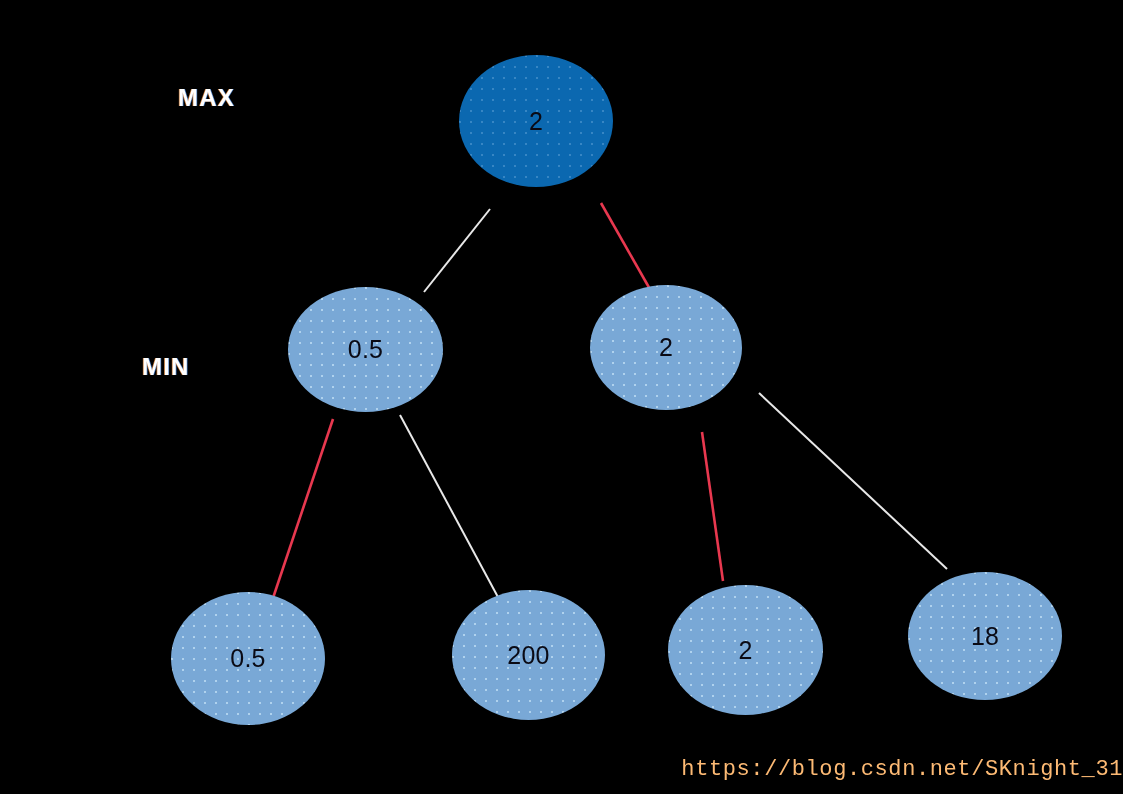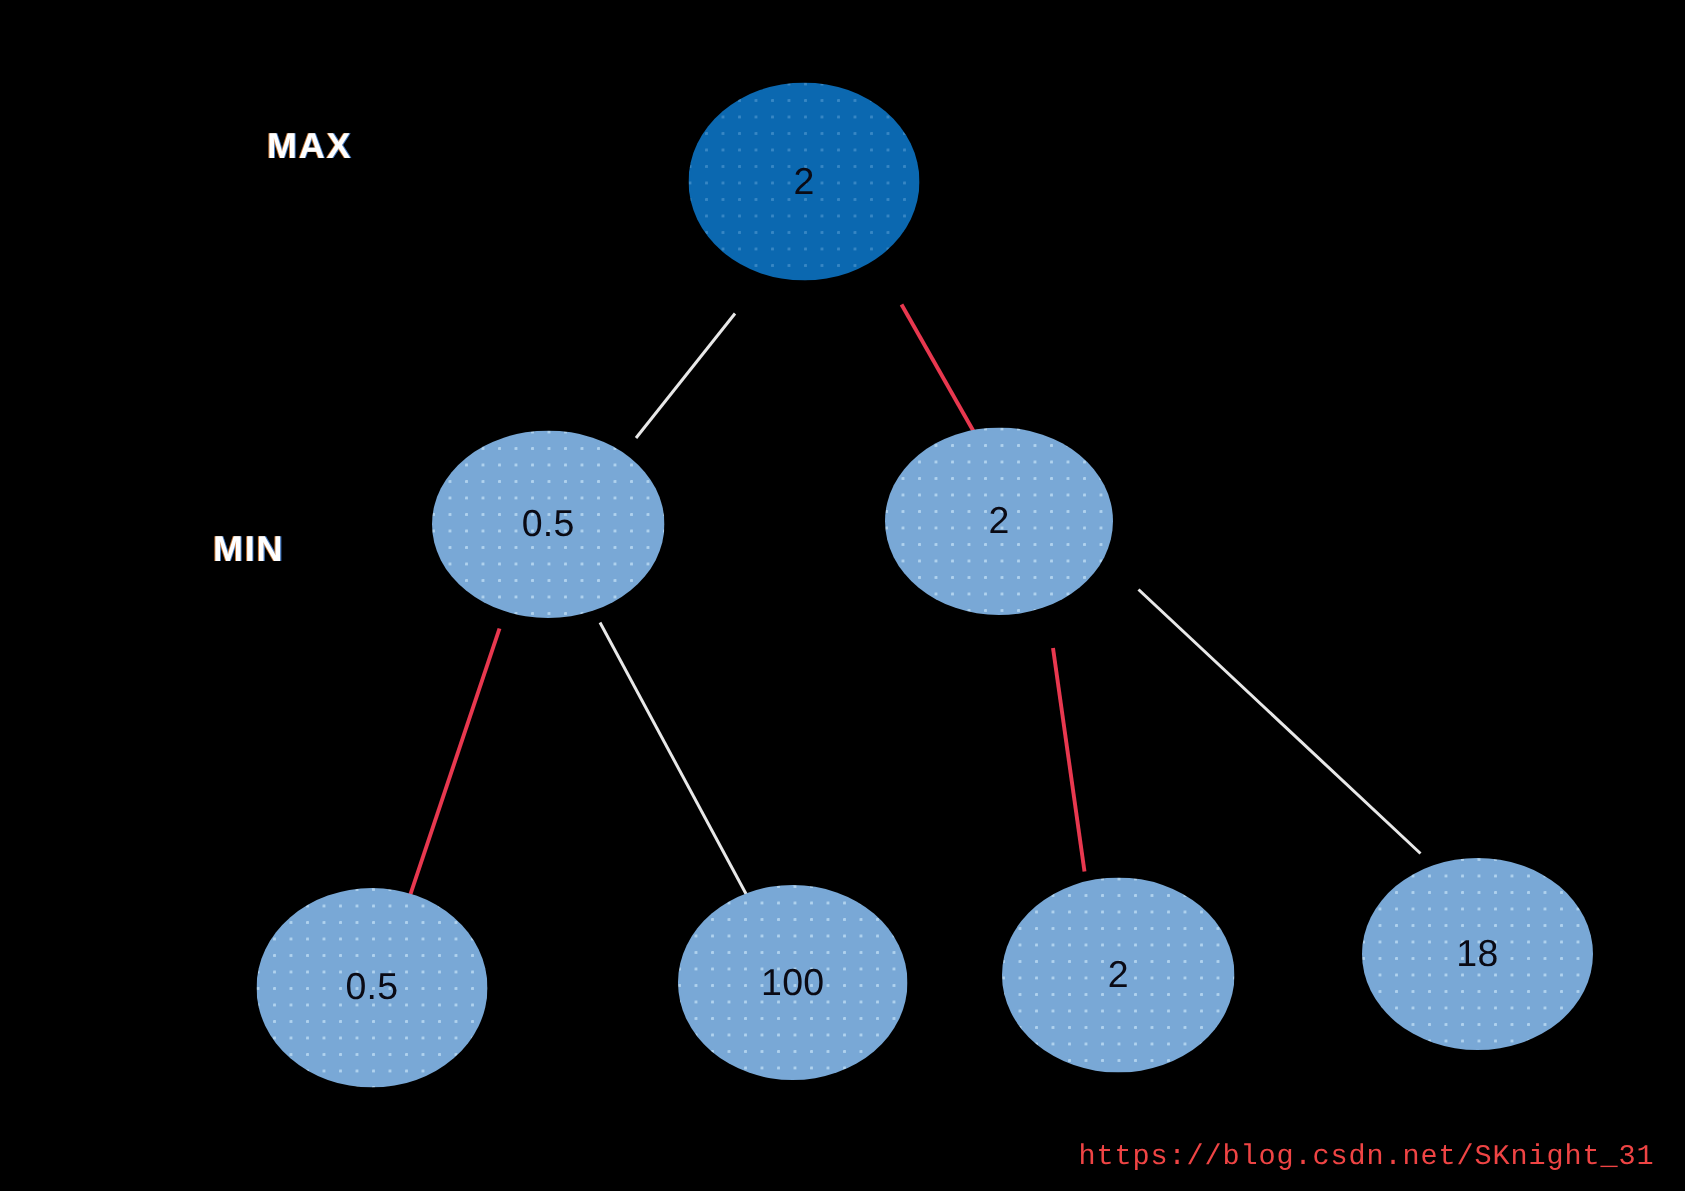--- a/index.html
+++ b/index.html
@@ -62,25 +62,25 @@
     font-weight: 700;
     letter-spacing: 1.2px;
     line-height: 1;
     user-select: none;
     text-shadow:
       -0.7px 0 rgba(255,150,60,0.75),
        0.7px 0 rgba(90,160,255,0.75);
   }
   #watermark {
     position: absolute;
-    right: 20px;
+    right: 0;
     bottom: 12px;
-    color: #ef4444;
+    color: #fdba74;
     font-family: "Liberation Mono", "DejaVu Sans Mono", monospace;
-    font-size: 19px;
+    font-size: 22px;
     letter-spacing: 0.6px;
     white-space: nowrap;
     user-select: none;
   }
 </style>
 </head>
 <body>
 
 <div id="canvas">
 
@@ -100,21 +100,21 @@
       <div class="node node-min" style="left: 288px; top: 287px; width: 155px; height: 125px;">
         <span class="node-label">0.5</span>
       </div>
       <div class="node node-min" style="left: 590px; top: 285px; width: 152px; height: 125px;">
         <span class="node-label">2</span>
       </div>
       <div class="node node-leaf" style="left: 171px; top: 592px; width: 154px; height: 133px;">
         <span class="node-label">0.5</span>
       </div>
       <div class="node node-leaf" style="left: 452px; top: 590px; width: 153px; height: 130px;">
-        <span class="node-label">100</span>
+        <span class="node-label">200</span>
       </div>
       <div class="node node-leaf" style="left: 668px; top: 585px; width: 155px; height: 130px;">
         <span class="node-label">2</span>
       </div>
       <div class="node node-leaf" style="left: 908px; top: 572px; width: 154px; height: 128px;">
         <span class="node-label">18</span>
       </div>
     </div>
 
   <div id="label-layer">

